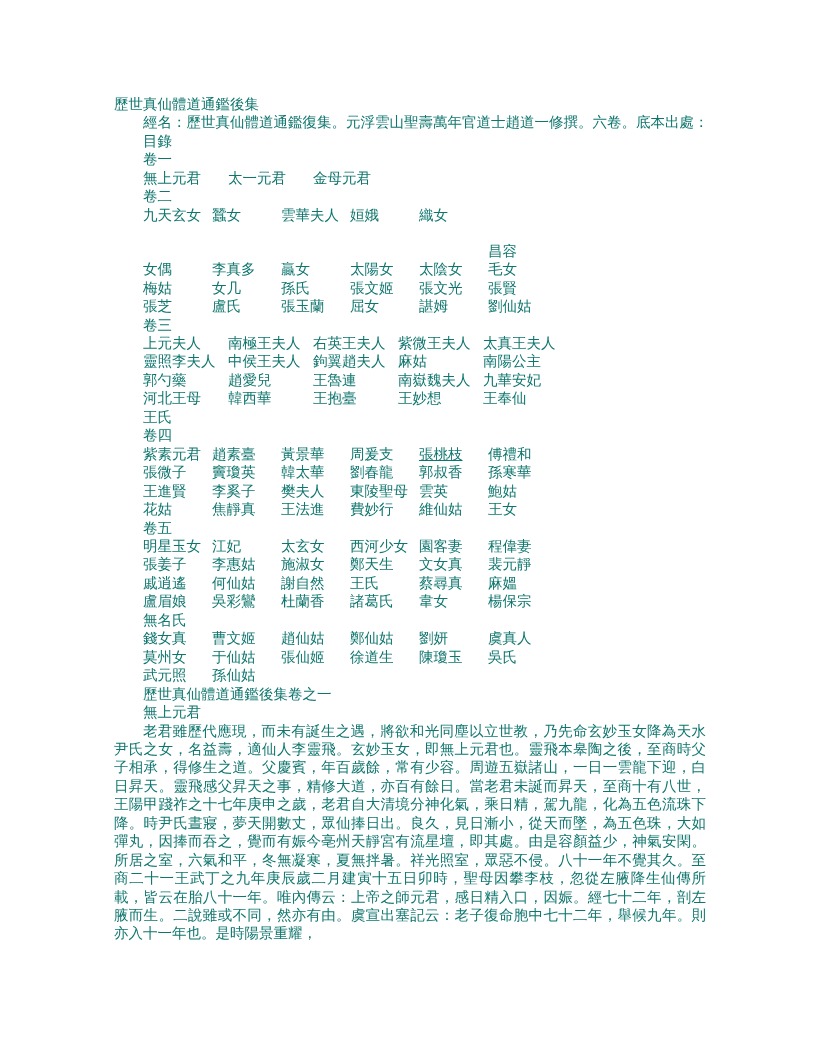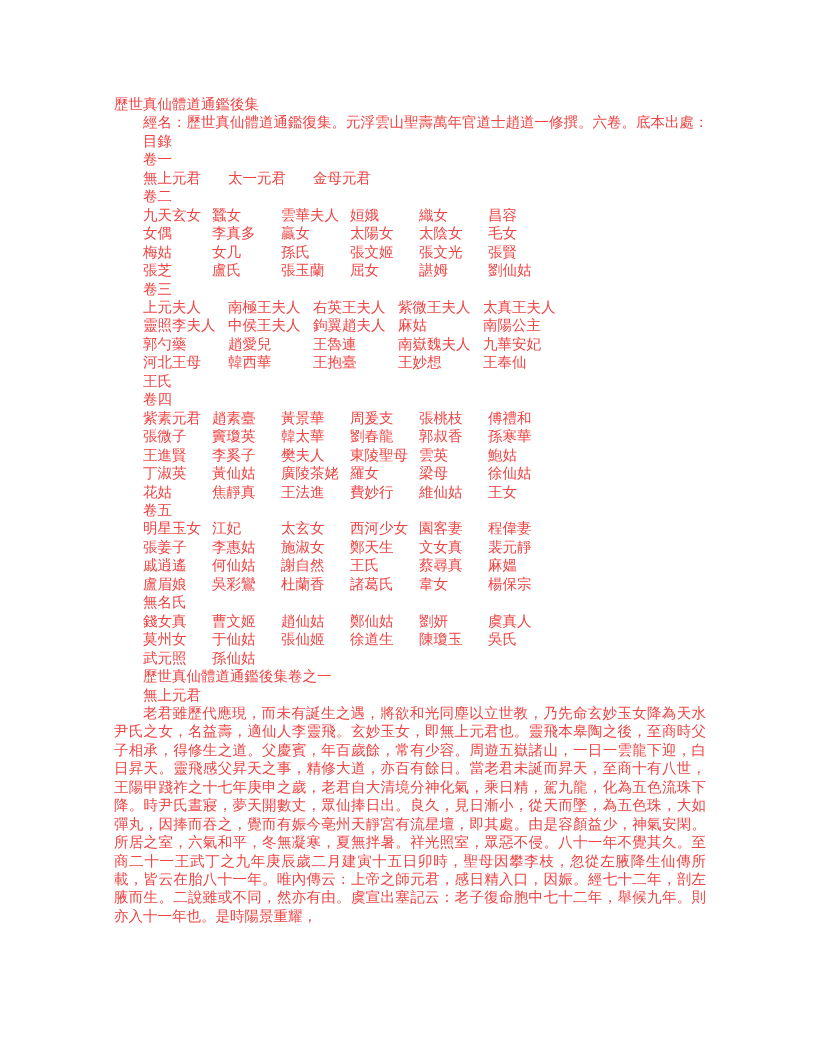--- a/index.html
+++ b/index.html
@@ -4,21 +4,21 @@
 <title></title>
 <style>
   html, body { margin: 0; padding: 0; background: #ffffff; }
   .page {
     position: relative;
     width: 816px;
     height: 1056px;
     background: #ffffff;
     overflow: hidden;
     font-family: "DejaVu Serif", serif;
-    color: #ef4444;
+    color: #0f766e;
   }
   .content {
     position: absolute;
     left: 114px;
     top: 95px;
     width: 592px;
     font-size: 14.5px;
     line-height: 18.45px;
   }
   .line { white-space: nowrap; }
@@ -39,35 +39,34 @@
     <div class="line">歷世真仙體道通鑑後集</div>
 
     <div class="line indent">經名：歷世真仙體道通鑑復集。元浮雲山聖壽萬年官道士趙道一修撰。六卷。底本出處：</div>
 
     <div class="line indent">目錄</div>
 
     <div id="toc">
         <div class="line indent">卷一</div>
         <div class="line indent toc-row"><span class="cell" style="width: 85px;">無上元君</span><span class="cell" style="width: 85px;">太一元君</span><span class="cell" style="width: 85px;">金母元君</span></div>
         <div class="line indent">卷二</div>
-        <div class="line indent toc-row"><span class="cell" style="width: 69px;">九天玄女</span><span class="cell" style="width: 69px;">蠶女</span><span class="cell" style="width: 69px;">雲華夫人</span><span class="cell" style="width: 69px;">姮娥</span><span class="cell" style="width: 69px;">織女</span><span class="cell" style="width: 69px;">昌容</span></div>
+        <div class="line indent toc-row"><span class="cell" style="width: 69px;">九天玄女</span><span class="cell" style="width: 69px;">蠶女</span><span class="cell" style="width: 69px;">雲華夫人</span><span class="cell" style="width: 69px;">姮娥</span><span class="cell" style="width: 69px;">織女</span><span class="cell" style="width: 69px; margin-top: 36px;">昌容</span></div>
         <div class="line indent toc-row"><span class="cell" style="width: 69px;">女偶</span><span class="cell" style="width: 69px;">李真多</span><span class="cell" style="width: 69px;">贏女</span><span class="cell" style="width: 69px;">太陽女</span><span class="cell" style="width: 69px;">太陰女</span><span class="cell" style="width: 69px;">毛女</span></div>
         <div class="line indent toc-row"><span class="cell" style="width: 69px;">梅姑</span><span class="cell" style="width: 69px;">女几</span><span class="cell" style="width: 69px;">孫氏</span><span class="cell" style="width: 69px;">張文姬</span><span class="cell" style="width: 69px;">張文光</span><span class="cell" style="width: 69px;">張賢</span></div>
         <div class="line indent toc-row"><span class="cell" style="width: 69px;">張芝</span><span class="cell" style="width: 69px;">盧氏</span><span class="cell" style="width: 69px;">張玉蘭</span><span class="cell" style="width: 69px;">屈女</span><span class="cell" style="width: 69px;">諶姆</span><span class="cell" style="width: 69px;">劉仙姑</span></div>
         <div class="line indent">卷三</div>
         <div class="line indent toc-row"><span class="cell" style="width: 85px;">上元夫人</span><span class="cell" style="width: 85px;">南極王夫人</span><span class="cell" style="width: 85px;">右英王夫人</span><span class="cell" style="width: 85px;">紫微王夫人</span><span class="cell" style="width: 85px;">太真王夫人</span></div>
         <div class="line indent toc-row"><span class="cell" style="width: 85px;">靈照李夫人</span><span class="cell" style="width: 85px;">中侯王夫人</span><span class="cell" style="width: 85px;">鉤翼趙夫人</span><span class="cell" style="width: 85px;">麻姑</span><span class="cell" style="width: 85px;">南陽公主</span></div>
         <div class="line indent toc-row"><span class="cell" style="width: 85px;">郭勺藥</span><span class="cell" style="width: 85px;">趙愛兒</span><span class="cell" style="width: 85px;">王魯連</span><span class="cell" style="width: 85px;">南嶽魏夫人</span><span class="cell" style="width: 85px;">九華安妃</span></div>
         <div class="line indent toc-row"><span class="cell" style="width: 85px;">河北王母</span><span class="cell" style="width: 85px;">韓西華</span><span class="cell" style="width: 85px;">王抱臺</span><span class="cell" style="width: 85px;">王妙想</span><span class="cell" style="width: 85px;">王奉仙</span></div>
         <div class="line indent toc-row"><span class="cell" style="width: 85px;">王氏</span></div>
         <div class="line indent">卷四</div>
-        <div class="line indent toc-row"><span class="cell" style="width: 69px;">紫素元君</span><span class="cell" style="width: 69px;">趙素臺</span><span class="cell" style="width: 69px;">黃景華</span><span class="cell" style="width: 69px;">周爰支</span><span class="cell" style="width: 69px;">張桃枝</span><span class="cell" style="width: 69px;">傅禮和</span></div>
+        <div class="line indent toc-row"><span class="cell" style="width: 69px;">紫素元君</span><span class="cell" style="width: 69px;">趙素臺</span><span class="cell" style="width: 69px;">黃景華</span><span class="cell" style="width: 69px;">周爰支</span><span class="cell" style="width: 69px; text-decoration: underline;">張桃枝</span><span class="cell" style="width: 69px;">傅禮和</span></div>
         <div class="line indent toc-row"><span class="cell" style="width: 69px;">張微子</span><span class="cell" style="width: 69px;">竇瓊英</span><span class="cell" style="width: 69px;">韓太華</span><span class="cell" style="width: 69px;">劉春龍</span><span class="cell" style="width: 69px;">郭叔香</span><span class="cell" style="width: 69px;">孫寒華</span></div>
         <div class="line indent toc-row"><span class="cell" style="width: 69px;">王進賢</span><span class="cell" style="width: 69px;">李奚子</span><span class="cell" style="width: 69px;">樊夫人</span><span class="cell" style="width: 69px;">東陵聖母</span><span class="cell" style="width: 69px;">雲英</span><span class="cell" style="width: 69px;">鮑姑</span></div>
-        <div class="line indent toc-row"><span class="cell" style="width: 69px;">丁淑英</span><span class="cell" style="width: 69px;">黃仙姑</span><span class="cell" style="width: 69px;">廣陵茶姥</span><span class="cell" style="width: 69px;">羅女</span><span class="cell" style="width: 69px;">梁母</span><span class="cell" style="width: 69px;">徐仙姑</span></div>
         <div class="line indent toc-row"><span class="cell" style="width: 69px;">花姑</span><span class="cell" style="width: 69px;">焦靜真</span><span class="cell" style="width: 69px;">王法進</span><span class="cell" style="width: 69px;">費妙行</span><span class="cell" style="width: 69px;">維仙姑</span><span class="cell" style="width: 69px;">王女</span></div>
         <div class="line indent">卷五</div>
         <div class="line indent toc-row"><span class="cell" style="width: 69px;">明星玉女</span><span class="cell" style="width: 69px;">江妃</span><span class="cell" style="width: 69px;">太玄女</span><span class="cell" style="width: 69px;">西河少女</span><span class="cell" style="width: 69px;">園客妻</span><span class="cell" style="width: 69px;">程偉妻</span></div>
         <div class="line indent toc-row"><span class="cell" style="width: 69px;">張姜子</span><span class="cell" style="width: 69px;">李惠姑</span><span class="cell" style="width: 69px;">施淑女</span><span class="cell" style="width: 69px;">鄭天生</span><span class="cell" style="width: 69px;">文女真</span><span class="cell" style="width: 69px;">裴元靜</span></div>
         <div class="line indent toc-row"><span class="cell" style="width: 69px;">戚逍遙</span><span class="cell" style="width: 69px;">何仙姑</span><span class="cell" style="width: 69px;">謝自然</span><span class="cell" style="width: 69px;">王氏</span><span class="cell" style="width: 69px;">蔡尋真</span><span class="cell" style="width: 69px;">麻媼</span></div>
         <div class="line indent toc-row"><span class="cell" style="width: 69px;">盧眉娘</span><span class="cell" style="width: 69px;">吳彩鸞</span><span class="cell" style="width: 69px;">杜蘭香</span><span class="cell" style="width: 69px;">諸葛氏</span><span class="cell" style="width: 69px;">韋女</span><span class="cell" style="width: 69px;">楊保宗</span></div>
         <div class="line indent toc-row"><span class="cell" style="width: 69px;">無名氏</span></div>
         <div class="line indent toc-row"><span class="cell" style="width: 69px;">錢女真</span><span class="cell" style="width: 69px;">曹文姬</span><span class="cell" style="width: 69px;">趙仙姑</span><span class="cell" style="width: 69px;">鄭仙姑</span><span class="cell" style="width: 69px;">劉妍</span><span class="cell" style="width: 69px;">虞真人</span></div>
         <div class="line indent toc-row"><span class="cell" style="width: 69px;">莫州女</span><span class="cell" style="width: 69px;">于仙姑</span><span class="cell" style="width: 69px;">張仙姬</span><span class="cell" style="width: 69px;">徐道生</span><span class="cell" style="width: 69px;">陳瓊玉</span><span class="cell" style="width: 69px;">吳氏</span></div>
         <div class="line indent toc-row"><span class="cell" style="width: 69px;">武元照</span><span class="cell" style="width: 69px;">孫仙姑</span></div>

